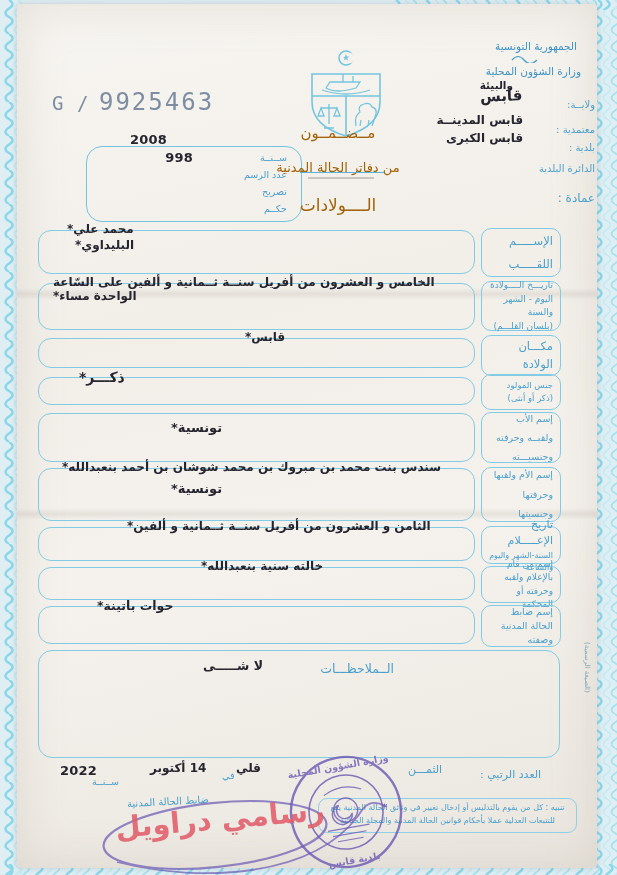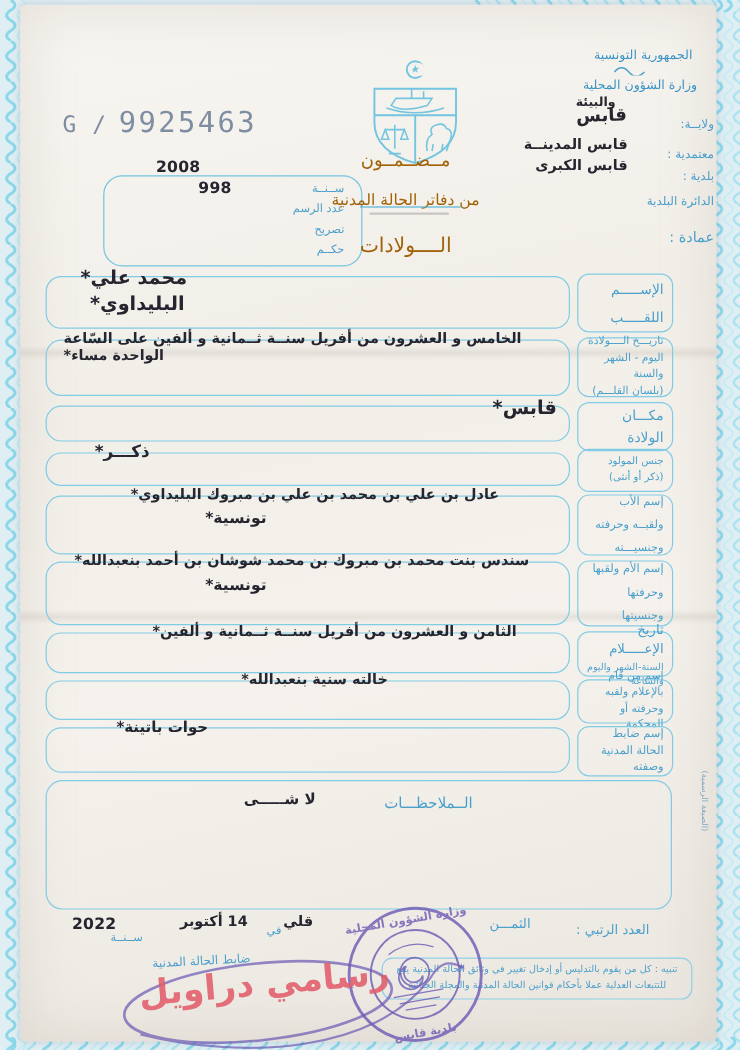--- a/index.html
+++ b/index.html
@@ -32,21 +32,21 @@
   .t2{font-size:13px;margin-top:18px;}
   .t3{font-size:17px;margin-top:20px;letter-spacing:.5px;}
   .underline1{position:absolute;left:300px;top:172px;width:84px;border-bottom:1.3px solid #57b3d8;}
   .underline2{position:absolute;left:308px;top:177px;width:66px;border-bottom:2px solid rgba(120,118,115,.35);}
   
   .vbox{position:absolute;left:38px;width:437px;border:1.4px solid #82cbe4;border-radius:13px;
         padding:0 10px;}
   .lbox{position:absolute;left:481px;width:80px;border:1.4px solid #82cbe4;border-radius:10px;
         color:#4a9fcb;display:flex;flex-direction:column;justify-content:center;
         padding:2px 7px;text-align:right;font-size:9.5px;line-height:1.5;}
-  .vl{font-size:16px;}
+  .vl{font-size:12px;}
   .vl.first{margin-top:-9px;}
   .remarks{position:absolute;left:38px;top:650px;width:522px;height:108px;
            border:1.4px solid #82cbe4;border-radius:14px;padding:7px 165px 0 0;}
   .remarks .lab{font-size:12.5px;letter-spacing:1px;}
   .remarks .val{font-size:12.5px;margin-right:52px;position:relative;top:-3px;}
   .notice{position:absolute;left:318px;top:798px;width:259px;height:35px;
           border:1.2px solid #8fd0e6;border-radius:9px;color:#4a9fcb;font-size:8px;
           line-height:1.6;text-align:center;padding-top:3px;}
   .signature{position:absolute;left:95px;top:802px;width:250px;font-size:29px;font-weight:700;
              color:#e25e6b;transform:rotate(-5deg);opacity:.88;letter-spacing:1px;text-align:center;}
@@ -160,35 +160,34 @@
   <div class="vbox" style="top:283px;height:47px">
     <div class="vl first stamp-ink" style="font-size:12px;padding-left:4px;text-align:left">الخامس و العشرون من أفريل سنــة ثــمانية و ألفين على السّاعة الواحدة مساء*</div>
   </div>
   <div class="lbox" style="top:281px;height:50px;font-size:9px">
     <span>تاريـــخ الــــولادة</span>
     <span>اليوم - الشهر والسنة</span>
     <span>(بلسان القلـــم)</span>
   </div>
 
   <div class="vbox" style="top:338px;height:30px">
-    <div class="vl first stamp-ink" style="font-size:16px;padding-left:17px;text-align:right">قابس*</div>
+    <div class="vl first stamp-ink" style="font-size:12px;padding-left:17px;text-align:center">قابس*</div>
   </div>
   <div class="lbox" style="top:335px;height:41px;font-size:11.5px">
     <span>مكـــان الولادة</span>
   </div>
 
   <div class="vbox" style="top:377px;height:28px">
     <div class="vl first stamp-ink" style="font-size:14px;padding-left:30px;text-align:left">ذكـــر*</div>
   </div>
   <div class="lbox" style="top:374px;height:36px;font-size:8.5px">
     <span>جنس المولود (ذكر أو أنثى)</span>
   </div>
 
   <div class="vbox" style="top:413px;height:49px">
-    <div class="vl first stamp-ink" style="font-size:12px;padding-left:60px;text-align:left">عادل بن علي بن محمد بن علي بن مبروك البليداوي*</div>
     <div class="vl stamp-ink" style="font-size:13px;padding-left:122px;text-align:left;margin-top:6px">تونسية*</div>
   </div>
   <div class="lbox" style="top:412px;height:51px;line-height:2">
     <span>إسم الأب ولقبــه وحرفته</span>
     <span>وجنسيـــته</span>
   </div>
 
   <div class="vbox" style="top:468px;height:53px">
     <div class="vl first stamp-ink" style="font-size:12px;padding-left:13px;text-align:left">سندس بنت محمد بن مبروك بن محمد شوشان بن أحمد بنعبدالله*</div>
     <div class="vl stamp-ink" style="font-size:13px;padding-left:122px;text-align:left;margin-top:7px">تونسية*</div>

